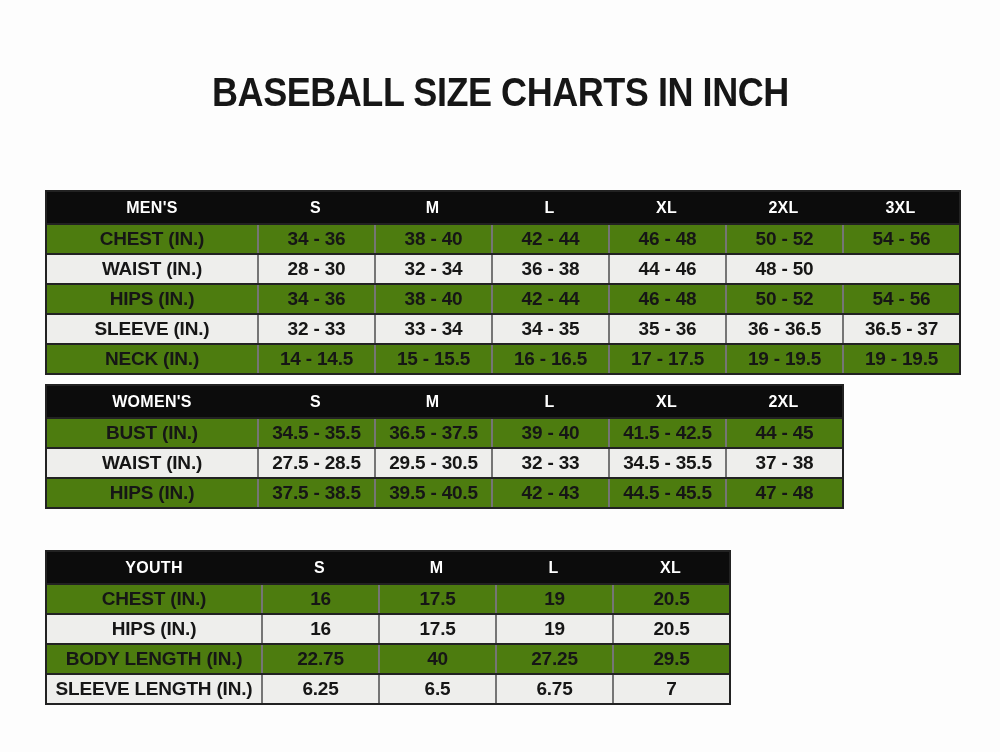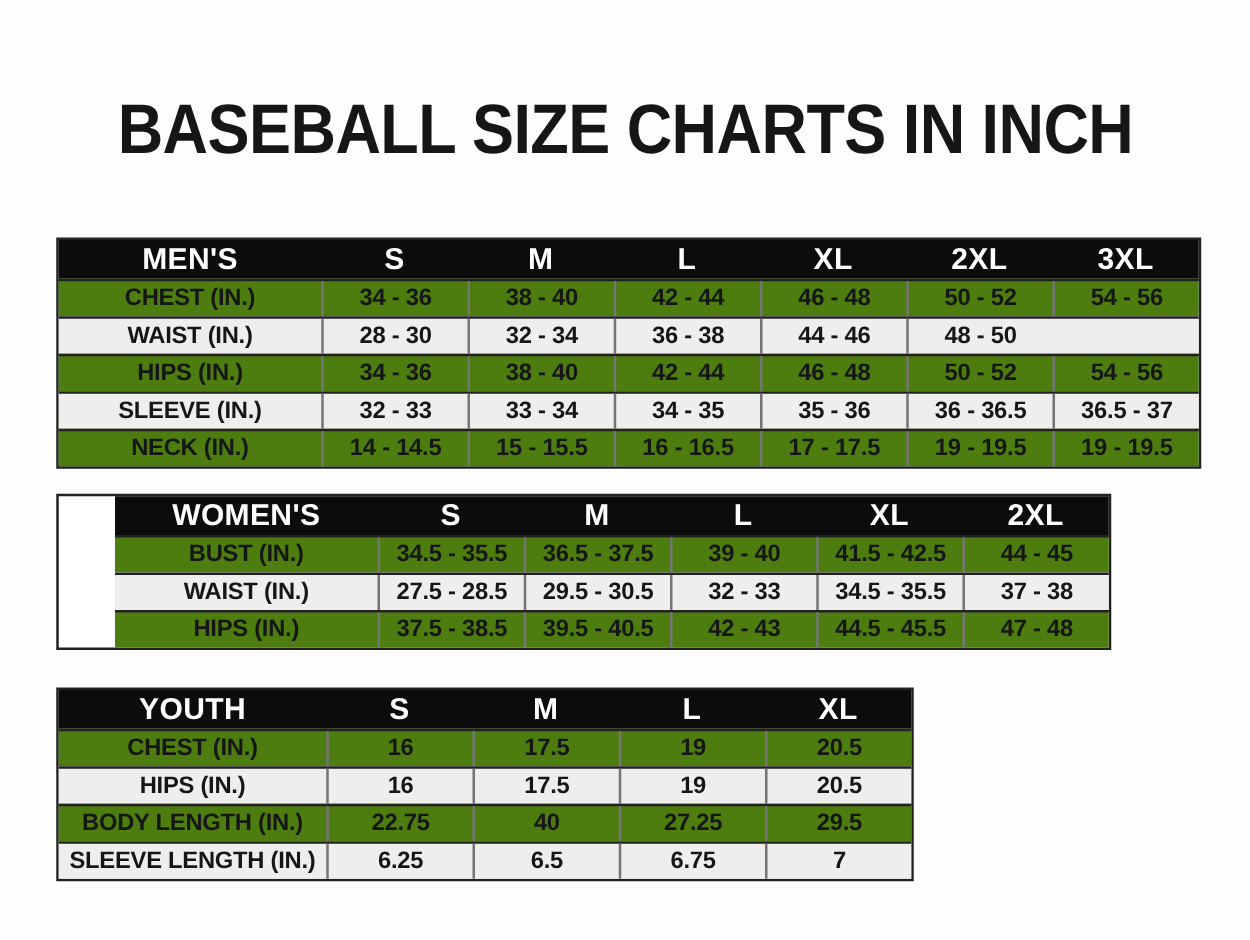--- a/index.html
+++ b/index.html
@@ -8,38 +8,38 @@
     background: #fdfdfd;
     font-family: "Liberation Sans", sans-serif;
     position: relative;
     overflow: hidden;
   }
   .page-title {
     position: absolute;
     top: 70px; left: 0; width: 1000px;
     text-align: center;
     font-weight: bold;
-    font-size: 56px;
+    font-size: 40px;
     color: var(--text, #151515);
   }
   .page-title .squeeze {
     display: inline-block;
     transform: scaleX(0.9);
     transform-origin: center;
     white-space: nowrap;
     letter-spacing: -0.5px;
   }
   .size-table {
     position: absolute;
     left: 45px;
     border: 2px solid var(--border-dark, #1e1e1e);
     background: #ffffff;
   }
   #t-mens   { top: 190px; }
-  #t-womens { top: 395px; padding-left: 45px; }
+  #t-womens { top: 384px; }
   #t-youth  { top: 550px; }
 
   .t-row { display: flex; height: 28px; background: #4d7c0f; }
   .t-row.alt { background: var(--row-alt, #eeeeec); }
   .t-row + .t-row { border-top: 2px solid var(--border-dark, #242424); }
 
   .cell {
     box-sizing: border-box;
     display: flex; align-items: center; justify-content: center;
     font-weight: bold;
@@ -49,21 +49,21 @@
     white-space: nowrap;
     overflow: hidden;
   }
   .c0 { width: 210px; }
   .c  { width: 117px; }
   #t-youth .c0 { width: 214px; }
 
   .t-row .cell + .cell { border-left: 2px solid var(--border-light, #757575); }
 
   .t-header { background: var(--header-bg, #0c0c0c); height: 31px; }
-  .t-header .cell { color: var(--header-text, #ffffff); font-size: 24px; letter-spacing: 0.3px; }
+  .t-header .cell { color: var(--header-text, #ffffff); font-size: 16px; letter-spacing: 0.3px; }
   .t-header .cell + .cell { border-left: none; }
 </style>
 </head>
 <body style="--header-bg: #0c0c0c; --header-text: #ffffff; --row-alt: #eeeeec; --border-dark: #222222; --border-light: #757575; --text: #161616; background: rgb(253, 253, 253);">
 
 <div class="page-title">
   <span class="squeeze">BASEBALL SIZE CHARTS IN INCH</span>
 </div>
 
 <div class="size-table" id="t-mens">

